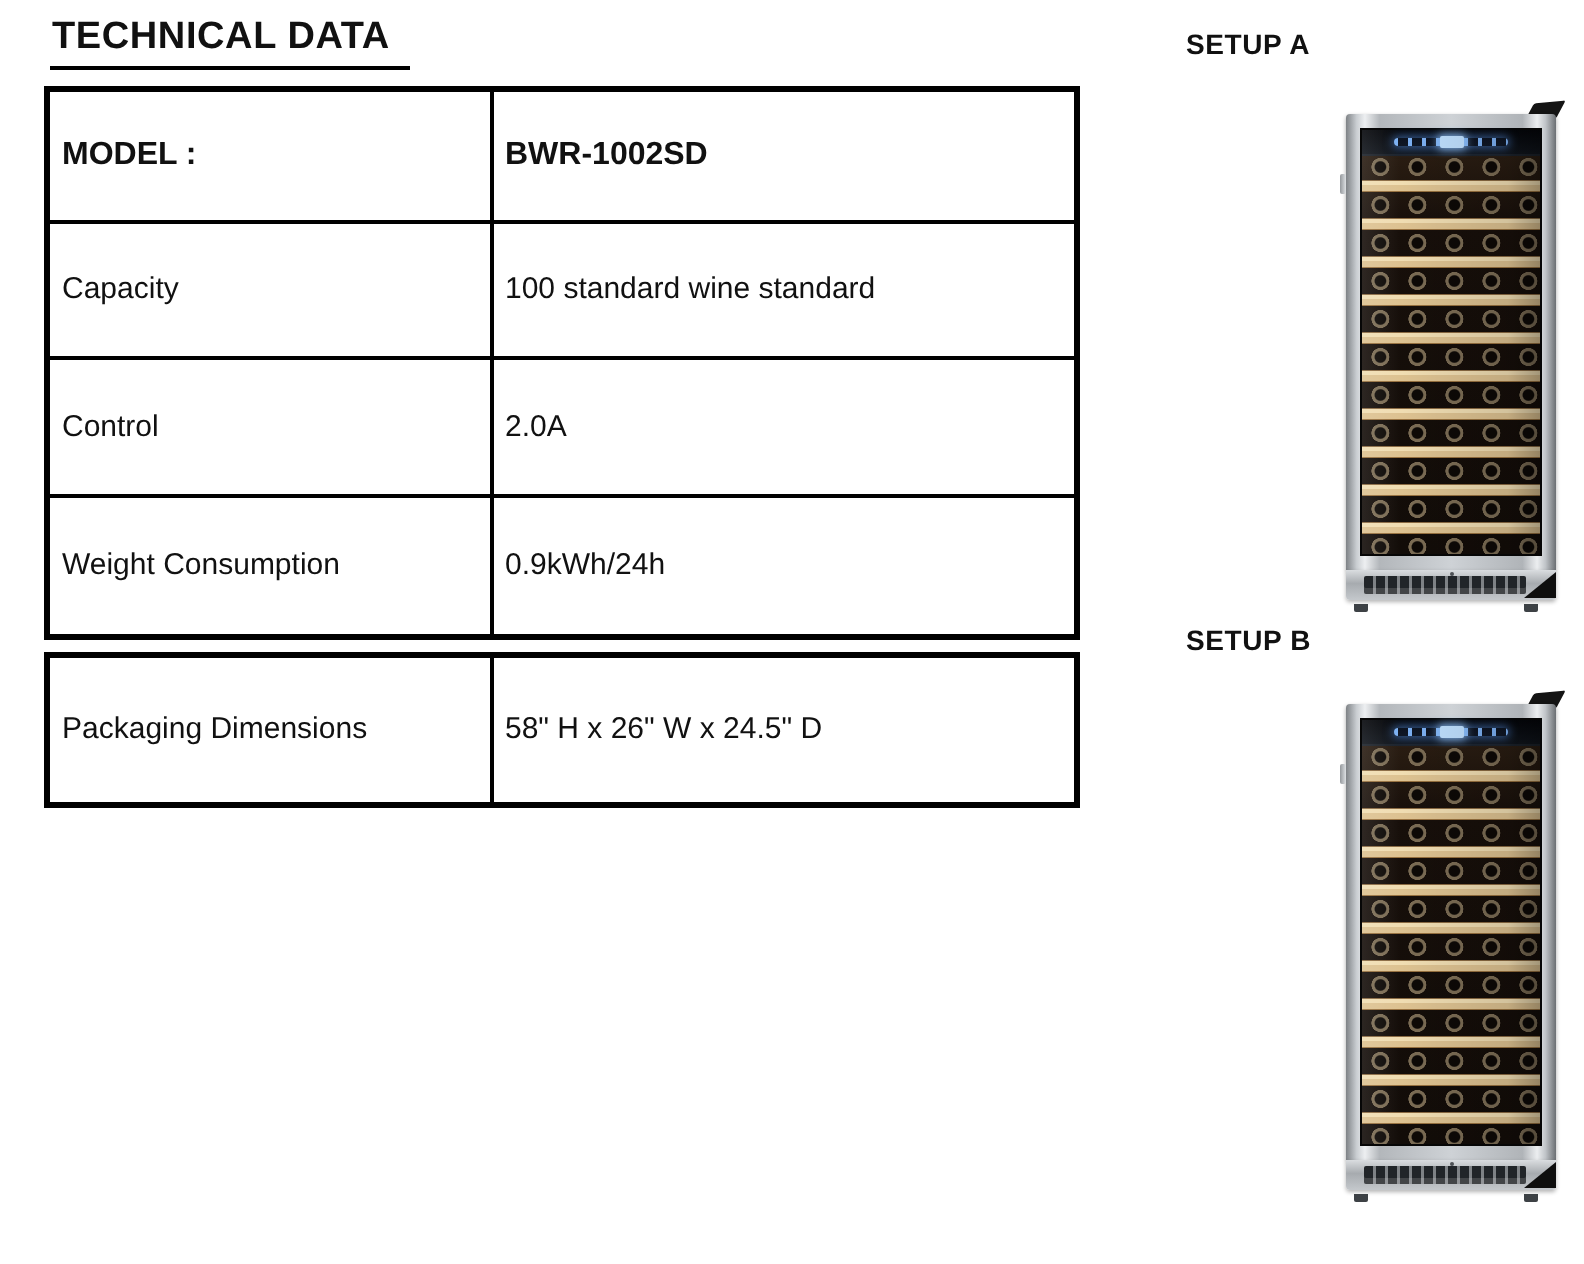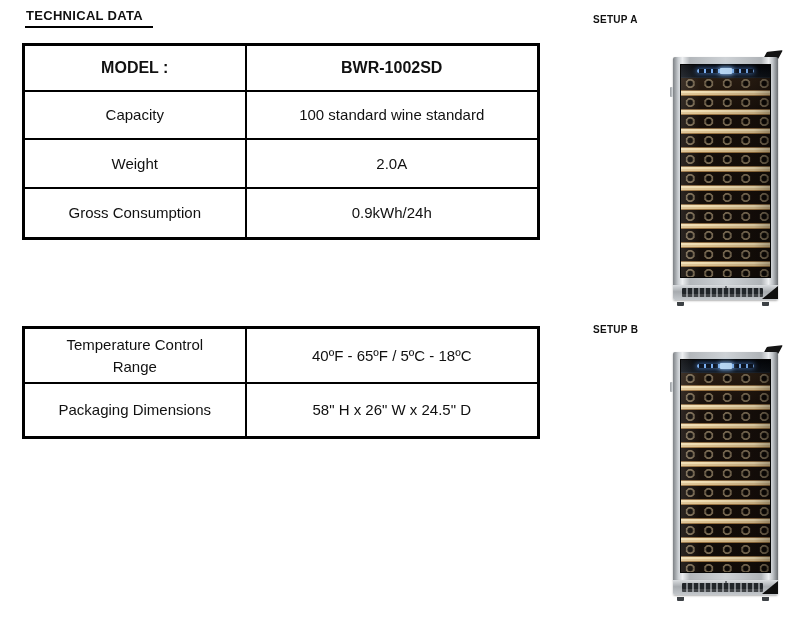--- a/index.html
+++ b/index.html
@@ -1,42 +1,42 @@
 <!DOCTYPE html>
 <html><head>
 <meta charset="utf-8">
 <style>
   html,body{margin:0;padding:0;background:#fff;}
   body{width:792px;height:632px;position:relative;overflow:hidden;
        font-family:"Liberation Sans","DejaVu Sans",sans-serif;color:#111;}
   .stage{position:absolute;inset:0;}
 
   
-  .doc-title{position:absolute;left:25px;top:8px;font-size:13px;font-weight:bold;
+  .doc-title{position:absolute;left:25px;top:8px;font-size:19px;font-weight:bold;
     letter-spacing:.3px;border-bottom:2px solid #000;padding:0 10px 3px 1px;}
 
   
   .spec-table{position:absolute;left:22px;border-collapse:collapse;table-layout:fixed;
     width:515px;border:3px solid #000;}
   .spec-table.t1{top:43px;}
   .spec-table.t2{top:326px;}
-  .spec-table td{border:2px solid #000;text-align:center;vertical-align:middle;
-    font-size:15px;padding:2px 6px;}
+  .spec-table td{border:2px solid #000;text-align:left;vertical-align:middle;
+    font-size:15px;padding:12px 6px;}
   .spec-table col.c1{width:222px;}
   .spec-table col.c2{width:293px;}
   .hdr td{font-weight:bold;font-size:16px;}
   .lbl{display:inline-block;max-width:170px;line-height:1.45;}
   .val{display:block;line-height:1.45;}
   tr.h44 td{height:40px;} tr.h46 td{height:42px;margin-top:20px;} tr.h47 td{height:43px;}
   tr.h48 td{height:44px;} tr.h53 td{height:49px;} tr.h103 td{height:99px;}
   tr.h52 td{height:48px;}
 
   
-  .setup-label{position:absolute;left:593px;font-size:10px;font-weight:bold;letter-spacing:.3px;}
-  .setup-a{top:14px;} .setup-b{top:312px;margin-top:12px;}
+  .setup-label{position:absolute;left:593px;font-size:14px;font-weight:bold;letter-spacing:.3px;}
+  .setup-a{top:14px;} .setup-b{top:312px;}
 
   
   .fridge{position:absolute;width:105px;height:246px;}
   .fridge-a{left:673px;top:57px;}
   .fridge-b{left:673px;top:352px;}
   .hinge{position:absolute;top:-6px;right:-2px;width:15px;height:9px;background:#141414;
     transform:skewX(-28deg) skewY(-6deg);border-radius:1px;}
   .cab{position:absolute;left:0;right:0;top:0;height:228px;border-radius:2px 2px 0 0;
     background:linear-gradient(90deg,#7e8286 0,#c9cdd1 5%,#edeff1 9%,#b3b7bb 16%,
       #ced2d6 50%,#b0b4b8 84%,#eceef0 91%,#c0c4c8 95%,#6b6f73 100%);
@@ -99,46 +99,40 @@
             <span class="val">BWR-1002SD</span>
           </td>
       </tr>
       <tr class="h46">
         <td><span class="lbl">Capacity</span></td>
         <td>
             <span class="val">100 standard wine standard</span>
           </td>
       </tr>
       <tr class="h47">
-        <td><span class="lbl">Weight</span></td>
+        <td><span class="lbl">Control</span></td>
         <td>
             <span class="val">2.0A</span>
           </td>
       </tr>
       <tr class="h48">
-        <td><span class="lbl">Gross Consumption</span></td>
+        <td><span class="lbl">Weight Consumption</span></td>
         <td>
             <span class="val">0.9kWh/24h</span>
           </td>
       </tr>
     </tbody>
   </table>
 
   <table class="spec-table t2">
     <colgroup>
         <col class="c1">
         <col class="c2">
       </colgroup>
     <tbody>
-      <tr class="h53">
-        <td><span class="lbl">Temperature Control Range</span></td>
-        <td>
-            <span class="val">40ºF - 65ºF / 5ºC - 18ºC</span>
-          </td>
-      </tr>
       <tr class="h52">
         <td><span class="lbl">Packaging Dimensions</span></td>
         <td>
             <span class="val">58" H x 26" W x 24.5" D</span>
           </td>
       </tr>
     </tbody>
   </table>
 
   <div class="setup-label setup-a">SETUP A</div>

